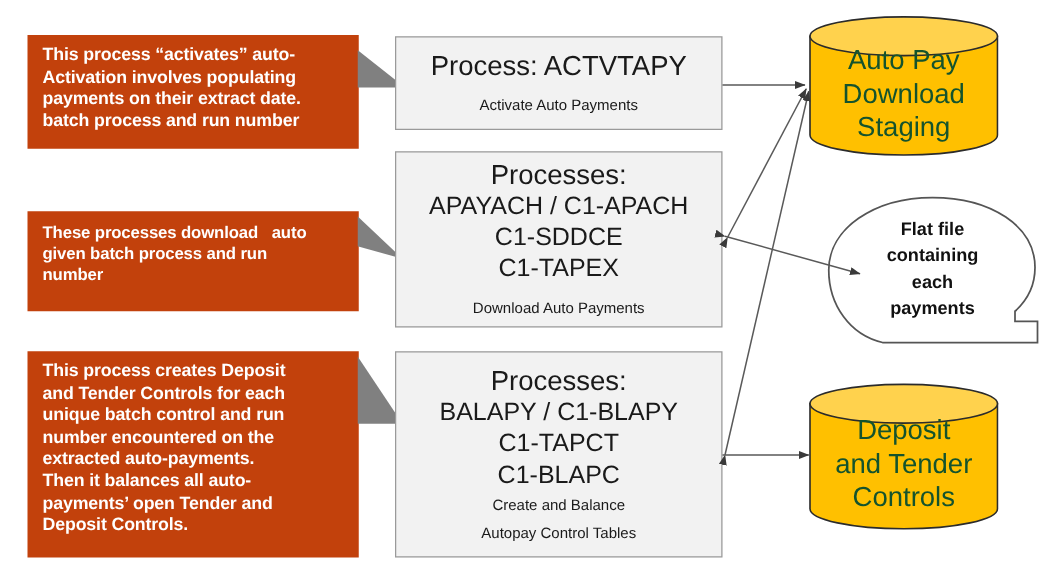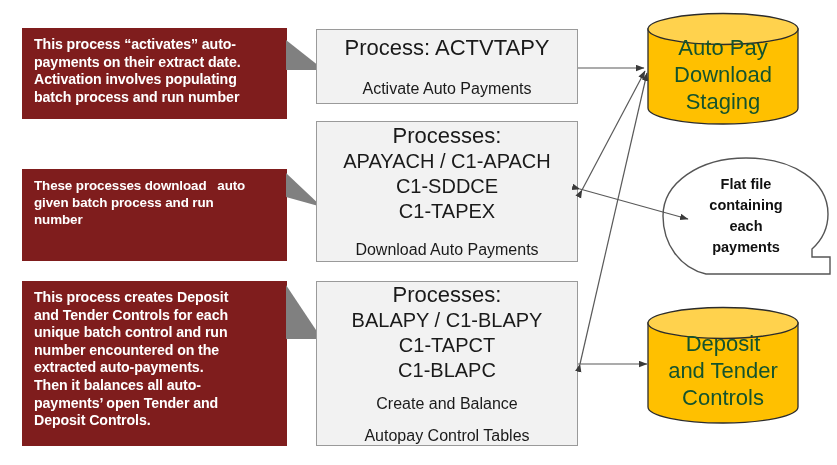--- a/index.html
+++ b/index.html
@@ -6,21 +6,21 @@
   #stage{
     position:relative;
     width:837px;height:465px;
     background:#ffffff;
     overflow:hidden;
     font-family:"Liberation Sans", sans-serif;
   }
   
   .callout{
     position:absolute;
-    background:#7f1d1d;
+    background:#c2410c;
     color:#ffffff;
     font-weight:bold;
     font-size:14.2px;
     line-height:17.6px;
     padding:8px 10px 8px 12px;
     box-sizing:border-box;
     letter-spacing:-0.1px;
   }
   .callout .line{white-space:pre;}
   .tail{position:absolute;width:0;height:0;}
@@ -33,21 +33,21 @@
     box-sizing:border-box;
     text-align:center;
     color:#1a1a1a;
     display:flex;
     flex-direction:column;
     justify-content:center;
     align-items:center;
   }
   .pbox .big{font-size:22px;line-height:27px;}
   .pbox .mid{font-size:20px;line-height:25px;text-align:right;}
-  .pbox .small{font-size:16px;line-height:22px;margin-top:10px;}
+  .pbox .small{font-size:12px;line-height:22px;}
   .pbox .gap{height:7px;}
 
   
   .cyl{position:absolute;}
   .cyl svg{position:absolute;left:0;top:0;}
   .cyl .cyl-label{
     position:absolute;left:0;right:0;
     text-align:center;
     color:#14532d;
     font-size:22px;line-height:27px;
@@ -98,29 +98,29 @@
       <line x1="580" y1="364" x2="647" y2="73" stroke="#595959" stroke-width="1.2" marker-end="url(#ah)" marker-start="url(#ah2)"></line>
     </g>
 
     <g>
       <line x1="578" y1="364" x2="647" y2="364" stroke="#595959" stroke-width="1.2" marker-end="url(#ah)"></line>
     </g>
   </svg>
 
   <div class="callout" style="left:22px;top:28px;width:265px;height:91px;">
     <div class="line">This process “activates” auto-</div>
+    <div class="line">Activation involves populating</div>
     <div class="line">payments on their extract date.</div>
-    <div class="line">Activation involves populating</div>
     <div class="line">batch process and run number</div>
   </div>
   <svg class="tail" style="left:286px;top:40px;width:40px;height:44px;" viewBox="0 0 40 44" xmlns="http://www.w3.org/2000/svg">
     <path d="M0,0 L38,30 L0,30 z" fill="#808080"></path>
   </svg>
 
-  <div class="callout" style="left:22px;top:169px;width:265px;height:92px;font-size:13.4px;line-height:17.2px;">
+  <div class="callout" style="left:22px;top:169px;width:265px;height:80px;font-size:13.4px;line-height:17.2px;">
     <div class="line">These processes download   auto</div>
     <div class="line">given batch process and run</div>
     <div class="line">number</div>
   </div>
   <svg class="tail" style="left:286px;top:173px;width:40px;height:44px;" viewBox="0 0 40 44" xmlns="http://www.w3.org/2000/svg">
     <path d="M0,0 L36,34 L0,24 z" fill="#808080"></path>
   </svg>
 
   <div class="callout" style="left:22px;top:281px;width:265px;height:165px;">
     <div class="line">This process creates Deposit</div>

